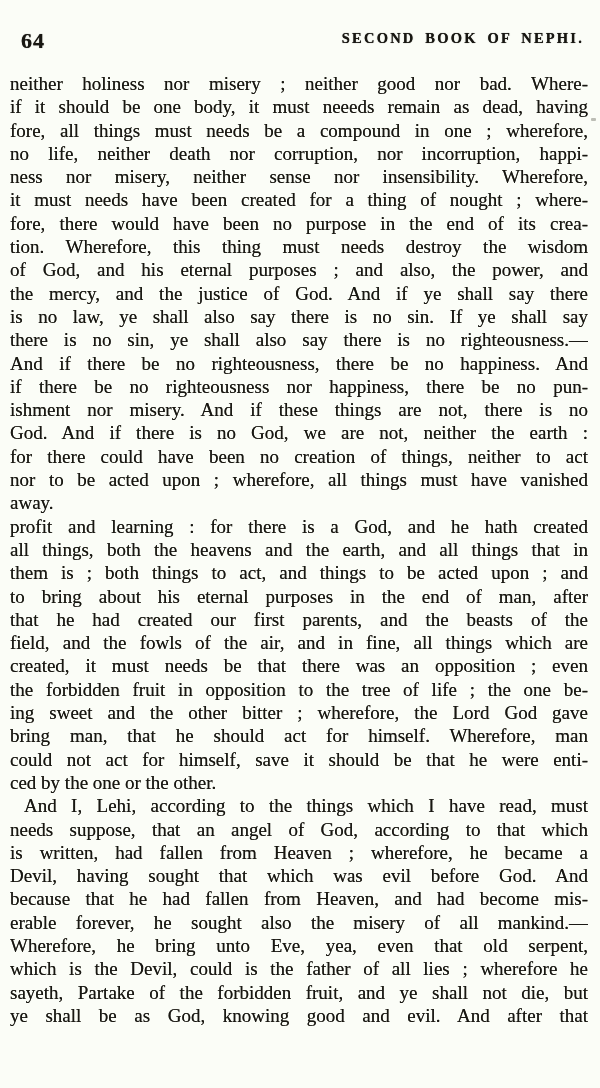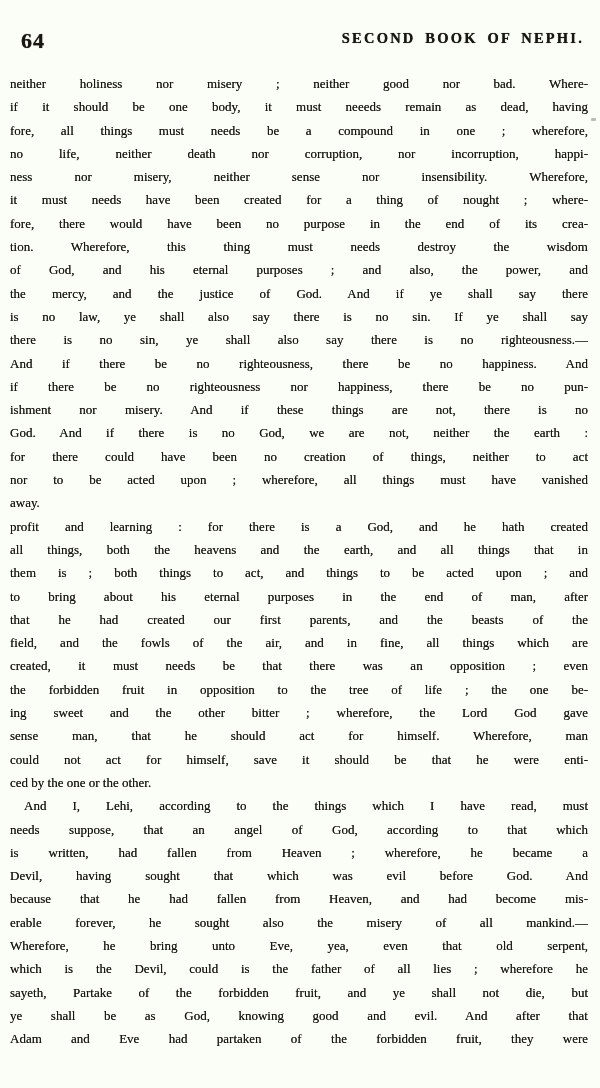--- a/index.html
+++ b/index.html
@@ -38,21 +38,21 @@
     font-weight: bold;
     letter-spacing: 2.2px;
     word-spacing: 4px;
     text-shadow: 0 0 0.7px rgba(10,8,4,0.9);
   }
   .text-block {
     position: absolute;
     left: 10px;
     top: 72px;
     width: 578px;
-    font-size: 13px;
+    font-size: 19px;
     line-height: 23.3px;
     text-shadow: 0 0 0.5px rgba(20,17,10,0.75);
   }
   .paragraph {
     margin: 0;
   }
   .line {
     height: 23.3px;
     overflow: hidden;
     text-align: justify;
@@ -101,32 +101,31 @@
       <div class="paragraph">
         <div class="line">profit and learning : for there is a God, and he hath created</div>
         <div class="line">all things, both the heavens and the earth, and all things that in</div>
         <div class="line">them is ; both things to act, and things to be acted upon ; and</div>
         <div class="line">to bring about his eternal purposes in the end of man, after</div>
         <div class="line">that he had created our first parents, and the beasts of the</div>
         <div class="line">field, and the fowls of the air, and in fine, all things which are</div>
         <div class="line">created, it must needs be that there was an opposition ; even</div>
         <div class="line">the forbidden fruit in opposition to the tree of life ; the one be-</div>
         <div class="line">ing sweet and the other bitter ; wherefore, the Lord God gave</div>
-        <div class="line">sense man, that he should act for himself.  Wherefore, man</div>
+        <div class="line">bring man, that he should act for himself.  Wherefore, man</div>
         <div class="line">could not act for himself, save it should be that he were enti-</div>
         <div class="line short">ced by the one or the other.</div>
       </div>
       <div class="paragraph">
         <div class="line indent">And I, Lehi, according to the things which I have read, must</div>
         <div class="line">needs suppose, that an angel of God, according to that which</div>
         <div class="line">is written, had fallen from Heaven ; wherefore, he became a</div>
         <div class="line">Devil, having sought that which was evil before God.  And</div>
         <div class="line">because that he had fallen from Heaven, and had become mis-</div>
         <div class="line">erable forever, he sought also the misery of all mankind.—</div>
         <div class="line">Wherefore, he bring unto Eve, yea, even that old serpent,</div>
         <div class="line">which is the Devil, could is the father of all lies ; wherefore he</div>
         <div class="line">sayeth, Partake of the forbidden fruit, and ye shall not die, but</div>
         <div class="line">ye shall be as God, knowing good and evil.  And after that</div>
-        <div class="line">Adam and Eve had partaken of the forbidden fruit, they were</div>
       </div>
     </div>
   <div class="artifact" style="left:591px; top:118px; width:5px; height:3px;"></div>
 </div>
 
 </body></html>

